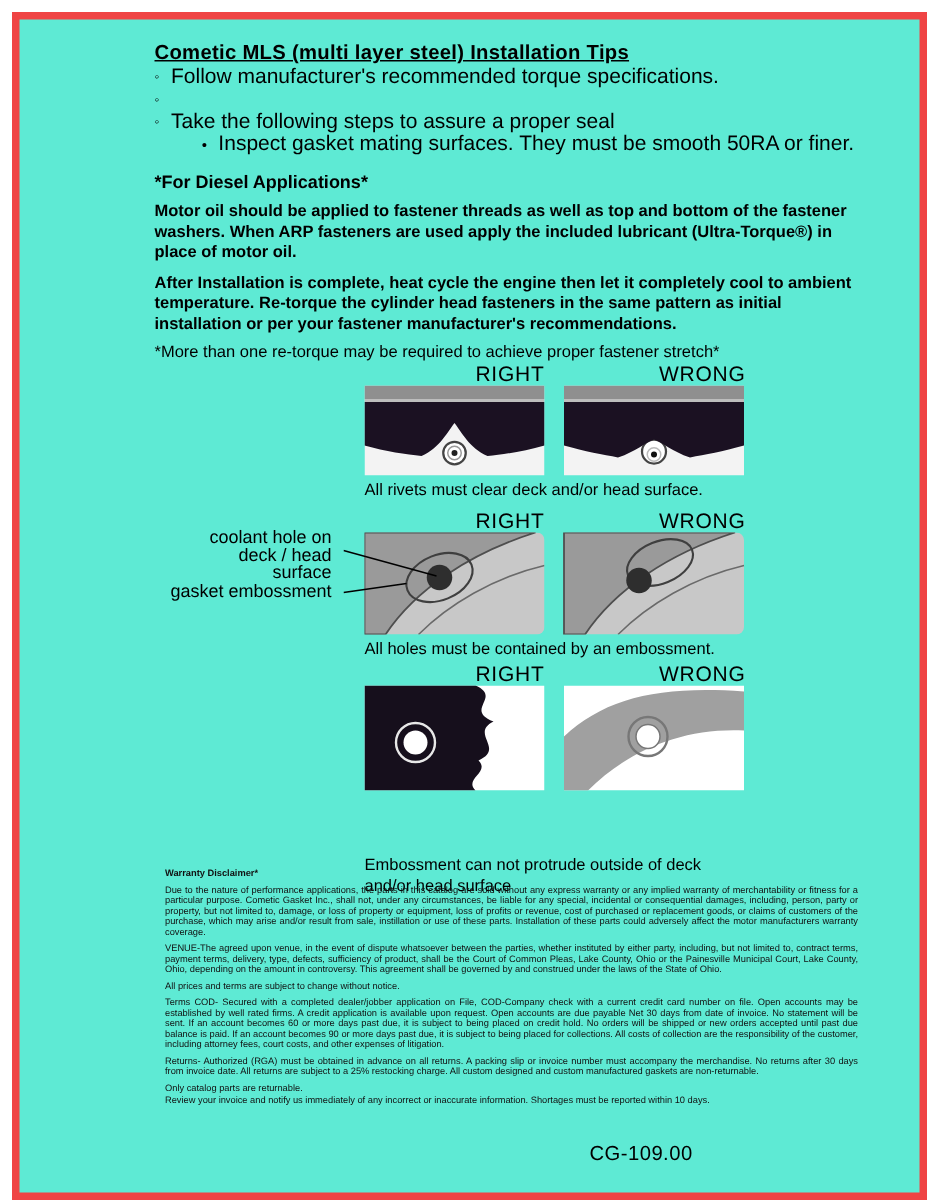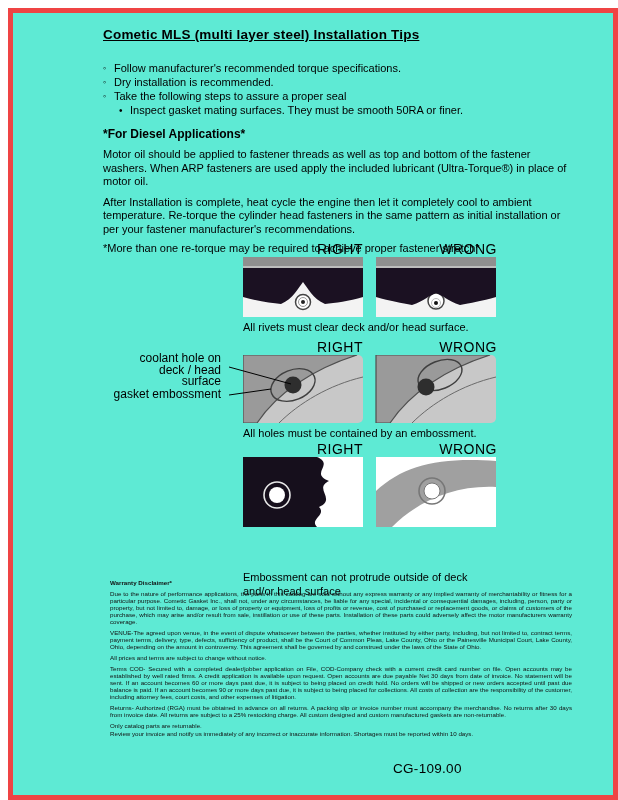--- a/index.html
+++ b/index.html
@@ -1,28 +1,28 @@
 <!DOCTYPE html>
 <html><head>
 <meta charset="utf-8">
 <style>
   html,body{margin:0;padding:0;background:#ffffff;}
   body{width:618px;height:800px;position:relative;font-family:"Liberation Sans",sans-serif;color:#000;}
   .page{position:absolute;left:8px;top:8px;width:600px;height:782px;border:5px solid #ef4444;background:#5eead4;}
 
   .top-block{position:absolute;left:90px;top:14px;width:482px;}
   .doc-title{font-size:13.5px;font-weight:bold;text-decoration:underline;letter-spacing:.2px;}
-  .bullets{margin-top:20px;font-size:11px;line-height:13px;}
+  .bullets{margin-top:2px;font-size:14px;line-height:13px;}
   .b-row{display:flex;}
-  .b-row.lvl2{margin-left:16px;}
+  .b-row.lvl2{margin-left:16px;justify-content:center;}
   .b-row .mk{width:11px;flex:0 0 11px;text-align:left;}
   .b-row.lvl1 .mk::before{content:"◦";font-size:9px;position:relative;top:-1px;}
   .b-row.lvl2 .mk::before{content:"•";font-size:10px;}
   .diesel-heading{margin-top:10px;font-size:12px;font-weight:bold;}
-  .para{margin-top:7px;font-size:11px;line-height:13.5px;width:470px;}
+  .para{margin-top:7px;font-size:11px;line-height:13.5px;width:470px;font-weight:bold;}
   .note{margin-top:6px;font-size:11px;line-height:13.5px;}
 
   .fig-label{position:absolute;width:120px;text-align:right;font-size:14px;letter-spacing:.5px;}
   .fig{position:absolute;}
   .fig svg{display:block;}
   .fig-caption{position:absolute;font-size:11px;line-height:13.5px;}
   .annot{position:absolute;font-size:12px;line-height:11.5px;text-align:right;}
   .annot-lines{position:absolute;z-index:5;}
 
   .legal{position:absolute;left:97px;top:566px;width:462px;font-size:6.2px;line-height:7px;color:#111;}
@@ -41,21 +41,20 @@
   <div class="top-block">
     <div class="doc-title">Cometic MLS (multi layer steel) Installation Tips</div>
 
     <div class="bullets">
       <div class="b-row lvl1">
           <span class="mk"></span>
           <span>Follow manufacturer's recommended torque specifications.</span>
         </div>
       <div class="b-row lvl1">
           <span class="mk"></span>
-          <span>Dry installation is recommended.</span>
         </div>
       <div class="b-row lvl1">
           <span class="mk"></span>
           <span>Take the following steps to assure a proper seal</span>
         </div>
       <div class="b-row lvl2">
           <span class="mk"></span>
           <span>Inspect gasket mating surfaces.  They must be smooth 50RA or finer.</span>
         </div>
     </div>

